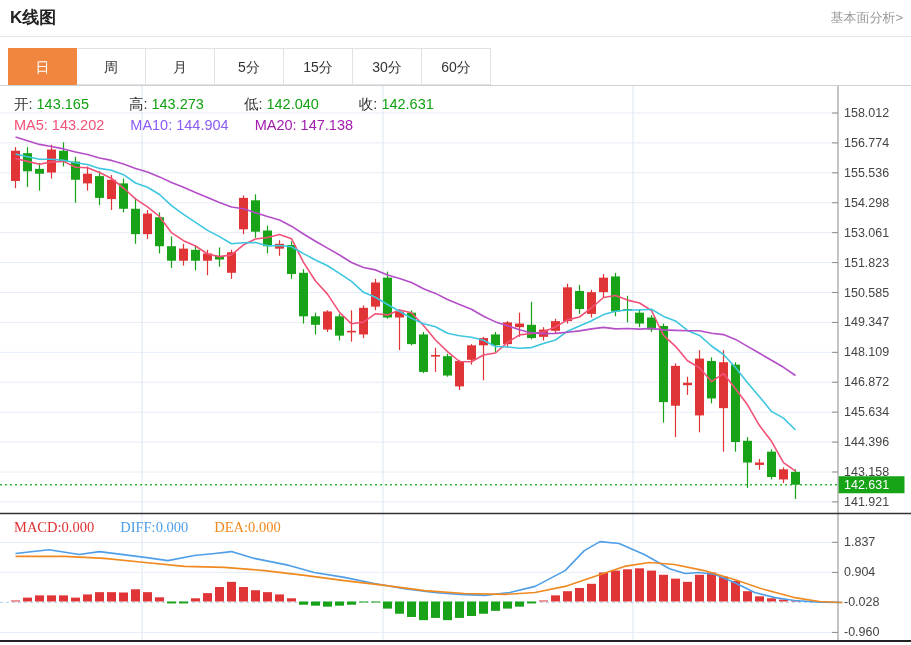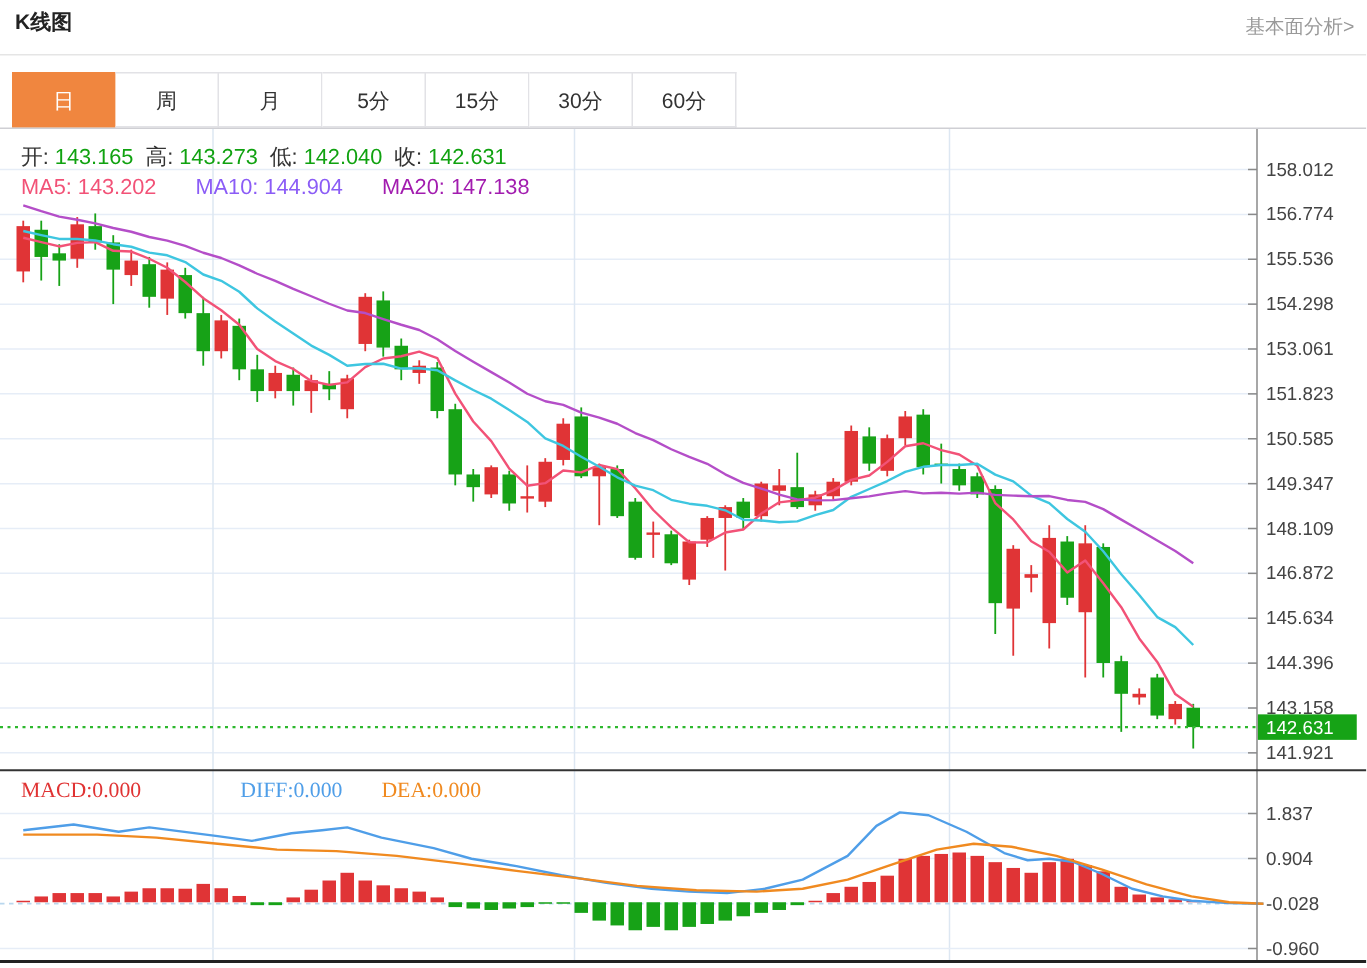--- a/index.html
+++ b/index.html
@@ -1,36 +1,36 @@
 <!DOCTYPE html>
 <html><head>
 <meta charset="utf-8">
 <style>
   html,body{margin:0;padding:0;background:#fff;}
   #app{position:relative;width:911px;height:645px;background:#fff;overflow:hidden;
        font-family:"Liberation Sans","DejaVu Sans",sans-serif;}
   #chart-svg{position:absolute;left:0;top:0;pointer-events:none;}
-  .hdr-title{position:absolute;left:10px;top:6px;font-size:14px;font-weight:bold;color:#222;}
+  .hdr-title{position:absolute;left:10px;top:6px;font-size:17px;font-weight:bold;color:#222;}
   .hdr-link{position:absolute;right:8px;top:9px;font-size:13px;color:#999;cursor:pointer;}
   .hdr-divider{position:absolute;left:0;top:36px;width:911px;height:1px;background:#e5e5e5;}
   #tab-bar{position:absolute;left:8px;top:48px;display:flex;height:38px;}
   #tab-underline{position:absolute;left:0;top:85px;width:911px;height:1px;background:#cfcfd4;}
   .tab{width:69px;height:37px;line-height:37px;text-align:center;font-size:14px;color:#333;
        background:#fff;border:1px solid #e2e2e6;border-left:none;cursor:pointer;box-sizing:border-box;}
   .tab:first-child{border-left:1px solid #e2e2e6;}
   .tab.active{background:#f0863f;border-color:#f0863f;color:#fff;}
   .legend-row{position:absolute;display:flex;align-items:center;font-size:14.5px;white-space:nowrap;}
-  #ohlc-row{left:14px;top:95px;gap:8px;}
+  #ohlc-row{left:14px;top:95px;gap:40px;}
   #ma-row{left:14px;top:117px;gap:26px;justify-content:center;}
   #macd-row{left:14px;top:519px;gap:26px;font-family:Liberation Serif, serif;}
   .pair .lbl{color:#333;}
   .pair .val{margin-left:4px;}
   .green{color:#10a210;}
   .ma5{color:#f25277;} .ma10{color:#8b5cf6;} .ma20{color:#a21caf;}
-  .macd-v{color:#e03333;} .diff-v{color:#4f9ee8;margin-left:40px;} .dea-v{color:#f08a20;}
+  .macd-v{color:#e03333;} .diff-v{color:#4f9ee8;} .dea-v{color:#f08a20;}
 </style>
 </head>
 <body>
 
 <div id="app">
 
   <svg id="chart-svg" width="911" height="645">
       <line x1="0" y1="113" x2="838" y2="113" stroke="#e6edf7" stroke-width="1"></line>
       <line x1="832" y1="113" x2="838" y2="113" stroke="#8a8a8a" stroke-width="1"></line>
       <text x="844" y="117" font-size="12.5" font-family="Liberation Sans, sans-serif" fill="#444444">158.012</text>

